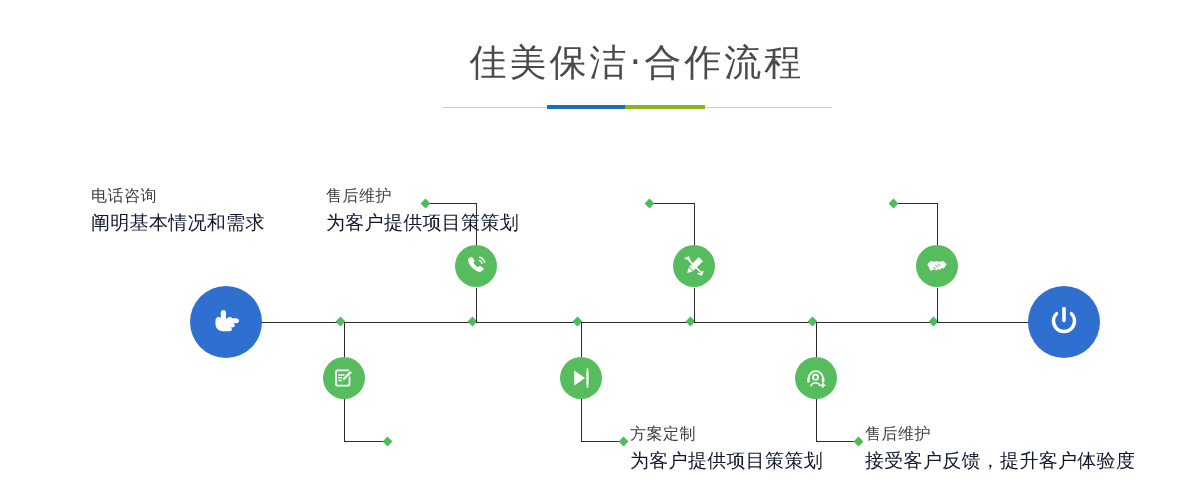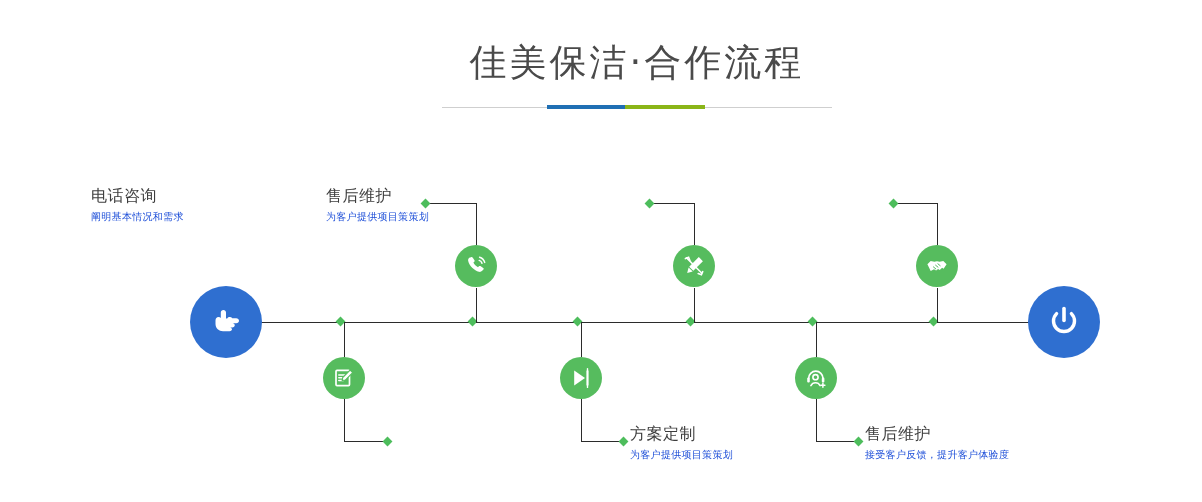--- a/index.html
+++ b/index.html
@@ -61,21 +61,21 @@
     position:absolute;border-radius:50%;
     display:flex;align-items:center;justify-content:center;
   }
   .circle.green{width:42px;height:42px;background:#56bc5e;}
   .circle.blue{width:72px;height:72px;background:#2f6fd0;}
 
   .circle svg{display:block;}
 
   .lbl{position:absolute;white-space:nowrap;}
   .lbl .t{font-size:16px;color:#3d3d3d;line-height:1.25;letter-spacing:.5px;}
-  .lbl .s{font-size:10px;color:#1d4ed8;line-height:1.3;margin-top:4px;letter-spacing:.3px;}
+  .lbl .s{font-size:19px;color:#0f172a;line-height:1.3;margin-top:4px;letter-spacing:.3px;}
   .lbl.right-al{text-align:left;}
   .lbl.left-al{text-align:left;}
 </style>
 </head>
 <body>
 
 <div id="root">
 
   <div class="header">
     <div class="title">佳美保洁·合作流程</div>

